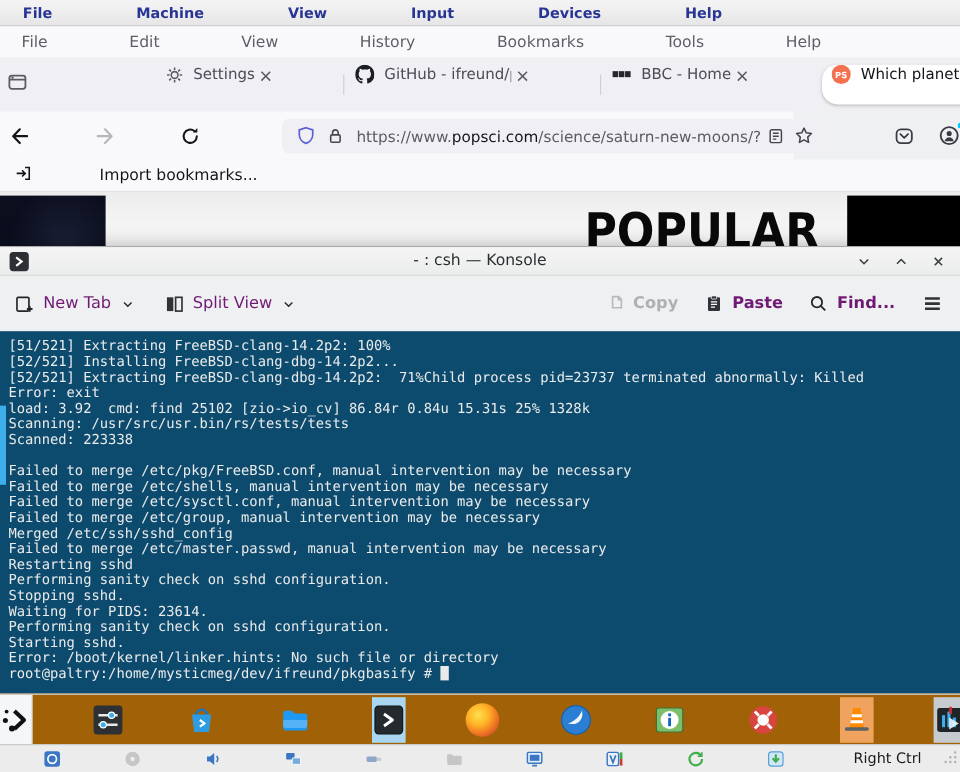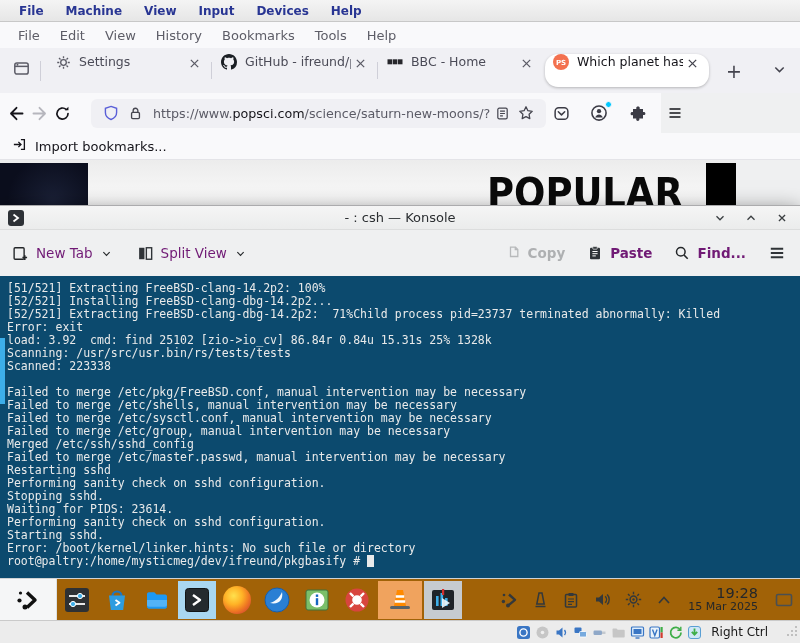--- a/index.html
+++ b/index.html
@@ -1,19 +1,19 @@
 <!DOCTYPE html>
 <html><head>
 <meta charset="utf-8">
 <style>
   * { margin:0; padding:0; box-sizing:border-box; }
   html,body { width:800px; height:643px; overflow:hidden; }
   body { font-family:"DejaVu Sans", sans-serif; background:#eff0f1; }
   #screen { position:relative; width:800px; height:643px; overflow:hidden; }
-  .abs { position:absolute; }
+  .abs { position:absolute;gap:48px; }
 
   
   #vm-menubar { top:0; left:0; width:800px; height:22px;
     background:linear-gradient(#f4f4f4,#e6e6e6); border-bottom:1px solid #c8c8c8;
     display:flex; align-items:center; padding-left:8px; }
   #vm-menubar .mi { font-size:12px; font-weight:bold; color:#283593; padding:2px 11px; cursor:default; }
 
   
   #ff-menubar { top:22px; left:0; width:800px; height:26px; background:#f9f9fb;
     display:flex; align-items:center; padding-left:8px; }
@@ -44,21 +44,21 @@
   #nav-right { margin-left:auto; display:flex; align-items:center; }
   #nav-right .nav-ic { margin-right:8px; position:relative; }
   .bluedot { position:absolute; top:3px; right:2px; width:7px; height:7px; border-radius:50%; background:#00c8ff; border:1.5px solid #f9f9fb; }
 
   
   #bm-bar { top:133px; left:0; width:800px; height:27px; background:#f9f9fb;
     display:flex; align-items:center; padding-left:12px; border-bottom:1px solid #e4e4e8; }
   #bm-bar span.lbl { font-size:13px; color:#15141a; margin-left:8px; }
 
   
-  #page-strip { top:160px; left:0; width:736px; height:45px; background:linear-gradient(#ececec,#fbfbfb); overflow:hidden; }
+  #page-strip { top:160px; left:0; width:800px; height:45px; background:linear-gradient(#ececec,#fbfbfb); overflow:hidden; }
   #page-img { position:absolute; left:0; top:3px; width:88px; height:42px;
     background:radial-gradient(circle at 60% 90%, #1a2036 0%, #0b0e1d 70%); }
   #masthead { position:absolute; left:487px; top:9px; font-size:41px; font-weight:bold;
     letter-spacing:0px; color:#0a0a0a; font-stretch:condensed; }
   #page-ad { position:absolute; left:706px; top:3px; width:94px; height:42px; background:#000; }
 
   
   #konsole { top:205px; left:0; width:800px; height:373px; background:#eff0f1;
     box-shadow:0 5px 20px rgba(0,0,0,.5); border-top:1px solid #ababad; }
   #k-titlebar { position:relative; height:24px; background:linear-gradient(#f5f5f5,#ebecec);

